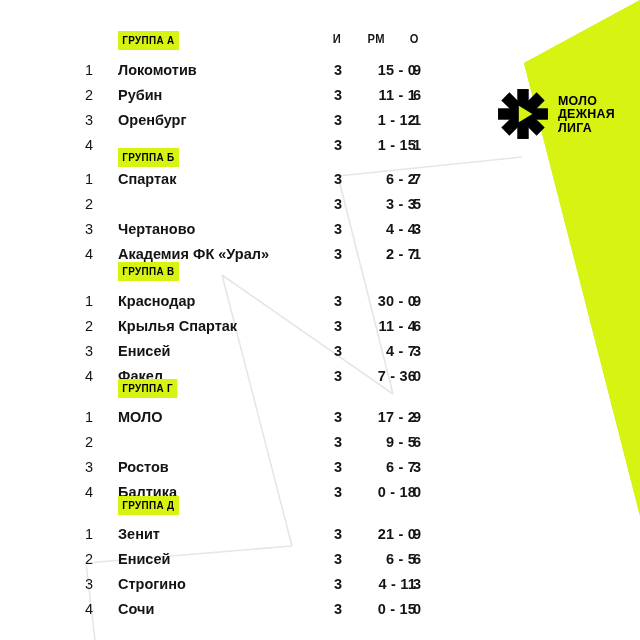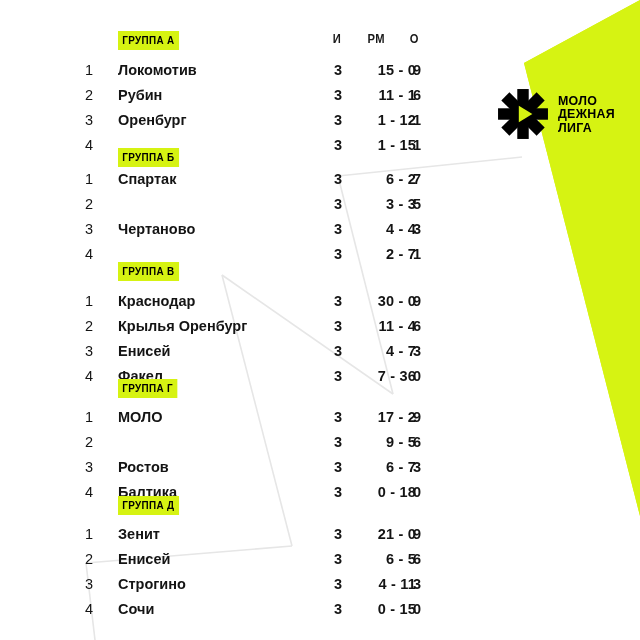--- a/index.html
+++ b/index.html
@@ -234,37 +234,38 @@
           </div>
           <div class="team-row" style="top: 219px;">
             <span class="cell c-rank">3</span>
             <span class="cell c-team">Чертаново</span>
             <span class="cell c-games">3</span>
             <span class="cell c-gd">4 - 4</span>
             <span class="cell c-points">3</span>
           </div>
           <div class="team-row" style="top: 244px;">
             <span class="cell c-rank">4</span>
+            <span class="cell c-team">Академия ФК «Урал»</span>
             <span class="cell c-games">3</span>
             <span class="cell c-gd">2 - 7</span>
             <span class="cell c-points">1</span>
           </div>
         </div>
         <div class="group-block">
           <div class="group-tag" style="top: 262px;">ГРУППА В</div>
           <div class="team-row" style="top: 291px;">
             <span class="cell c-rank">1</span>
             <span class="cell c-team">Краснодар</span>
             <span class="cell c-games">3</span>
             <span class="cell c-gd">30 - 0</span>
             <span class="cell c-points">9</span>
           </div>
           <div class="team-row" style="top: 316px;">
             <span class="cell c-rank">2</span>
-            <span class="cell c-team">Крылья Оренбург</span>
+            <span class="cell c-team">Крылья Спартак</span>
             <span class="cell c-games">3</span>
             <span class="cell c-gd">11 - 4</span>
             <span class="cell c-points">6</span>
           </div>
           <div class="team-row" style="top: 341px;">
             <span class="cell c-rank">3</span>
             <span class="cell c-team">Енисей</span>
             <span class="cell c-games">3</span>
             <span class="cell c-gd">4 - 7</span>
             <span class="cell c-points">3</span>

